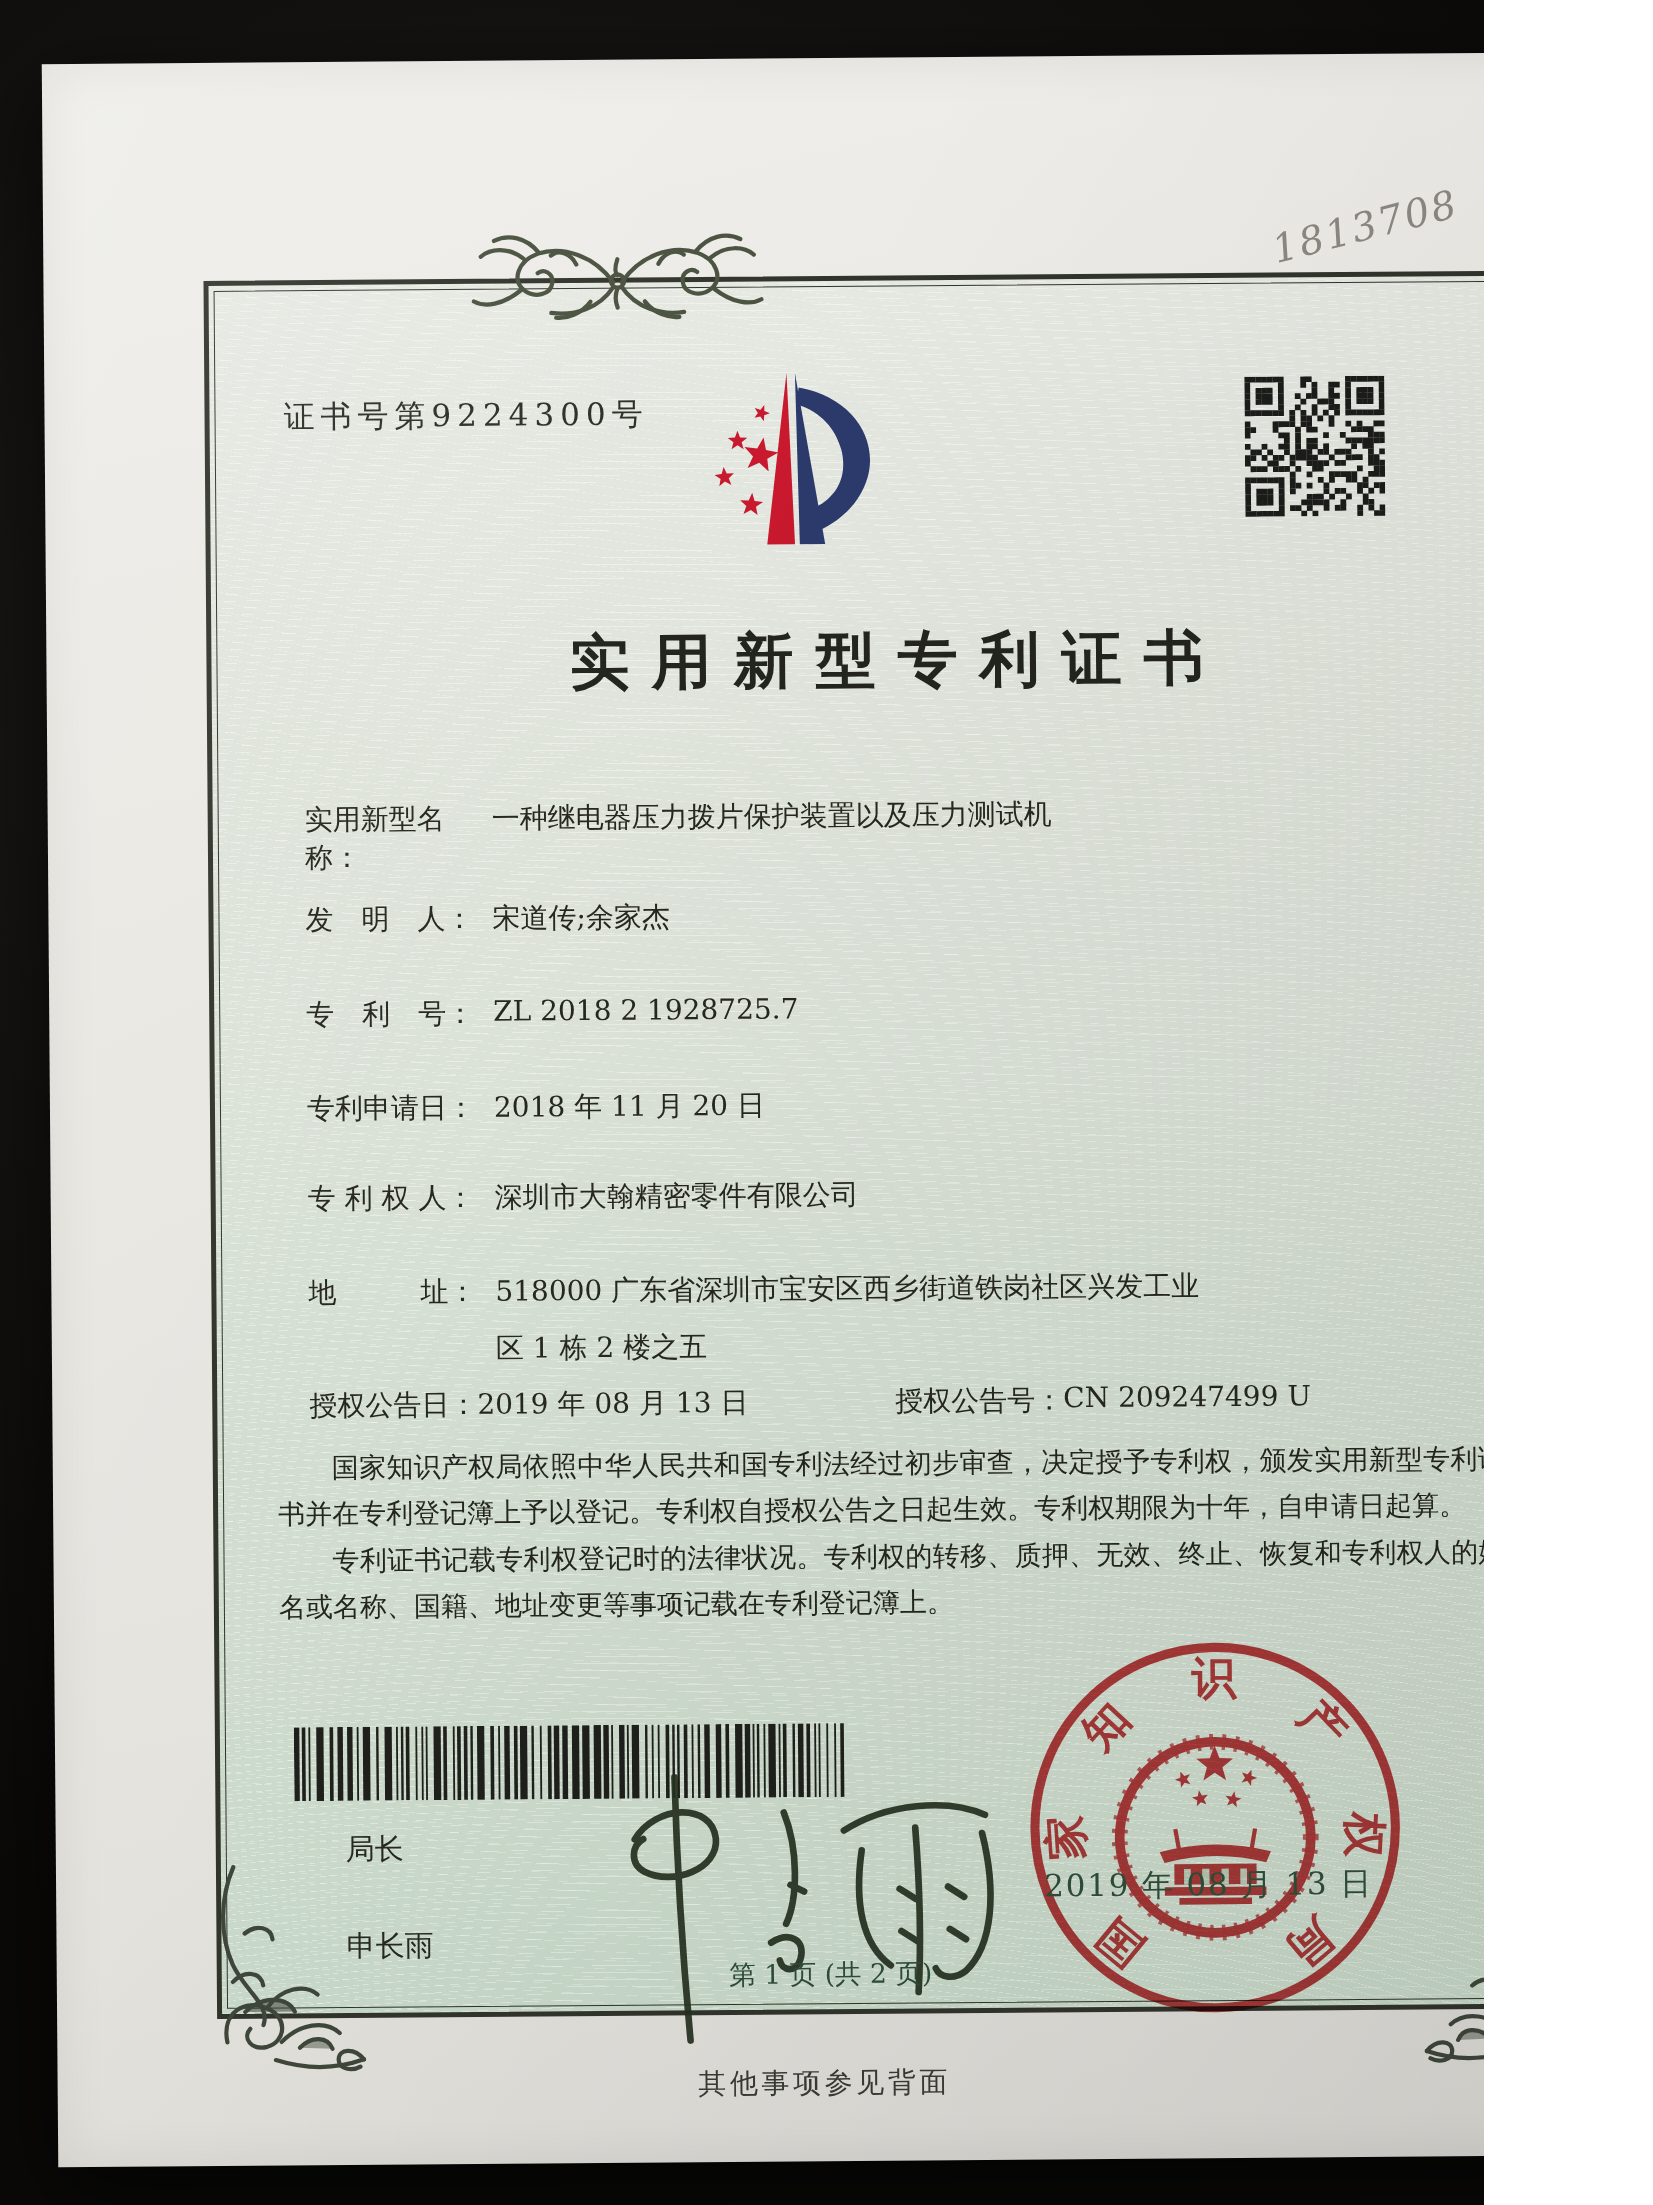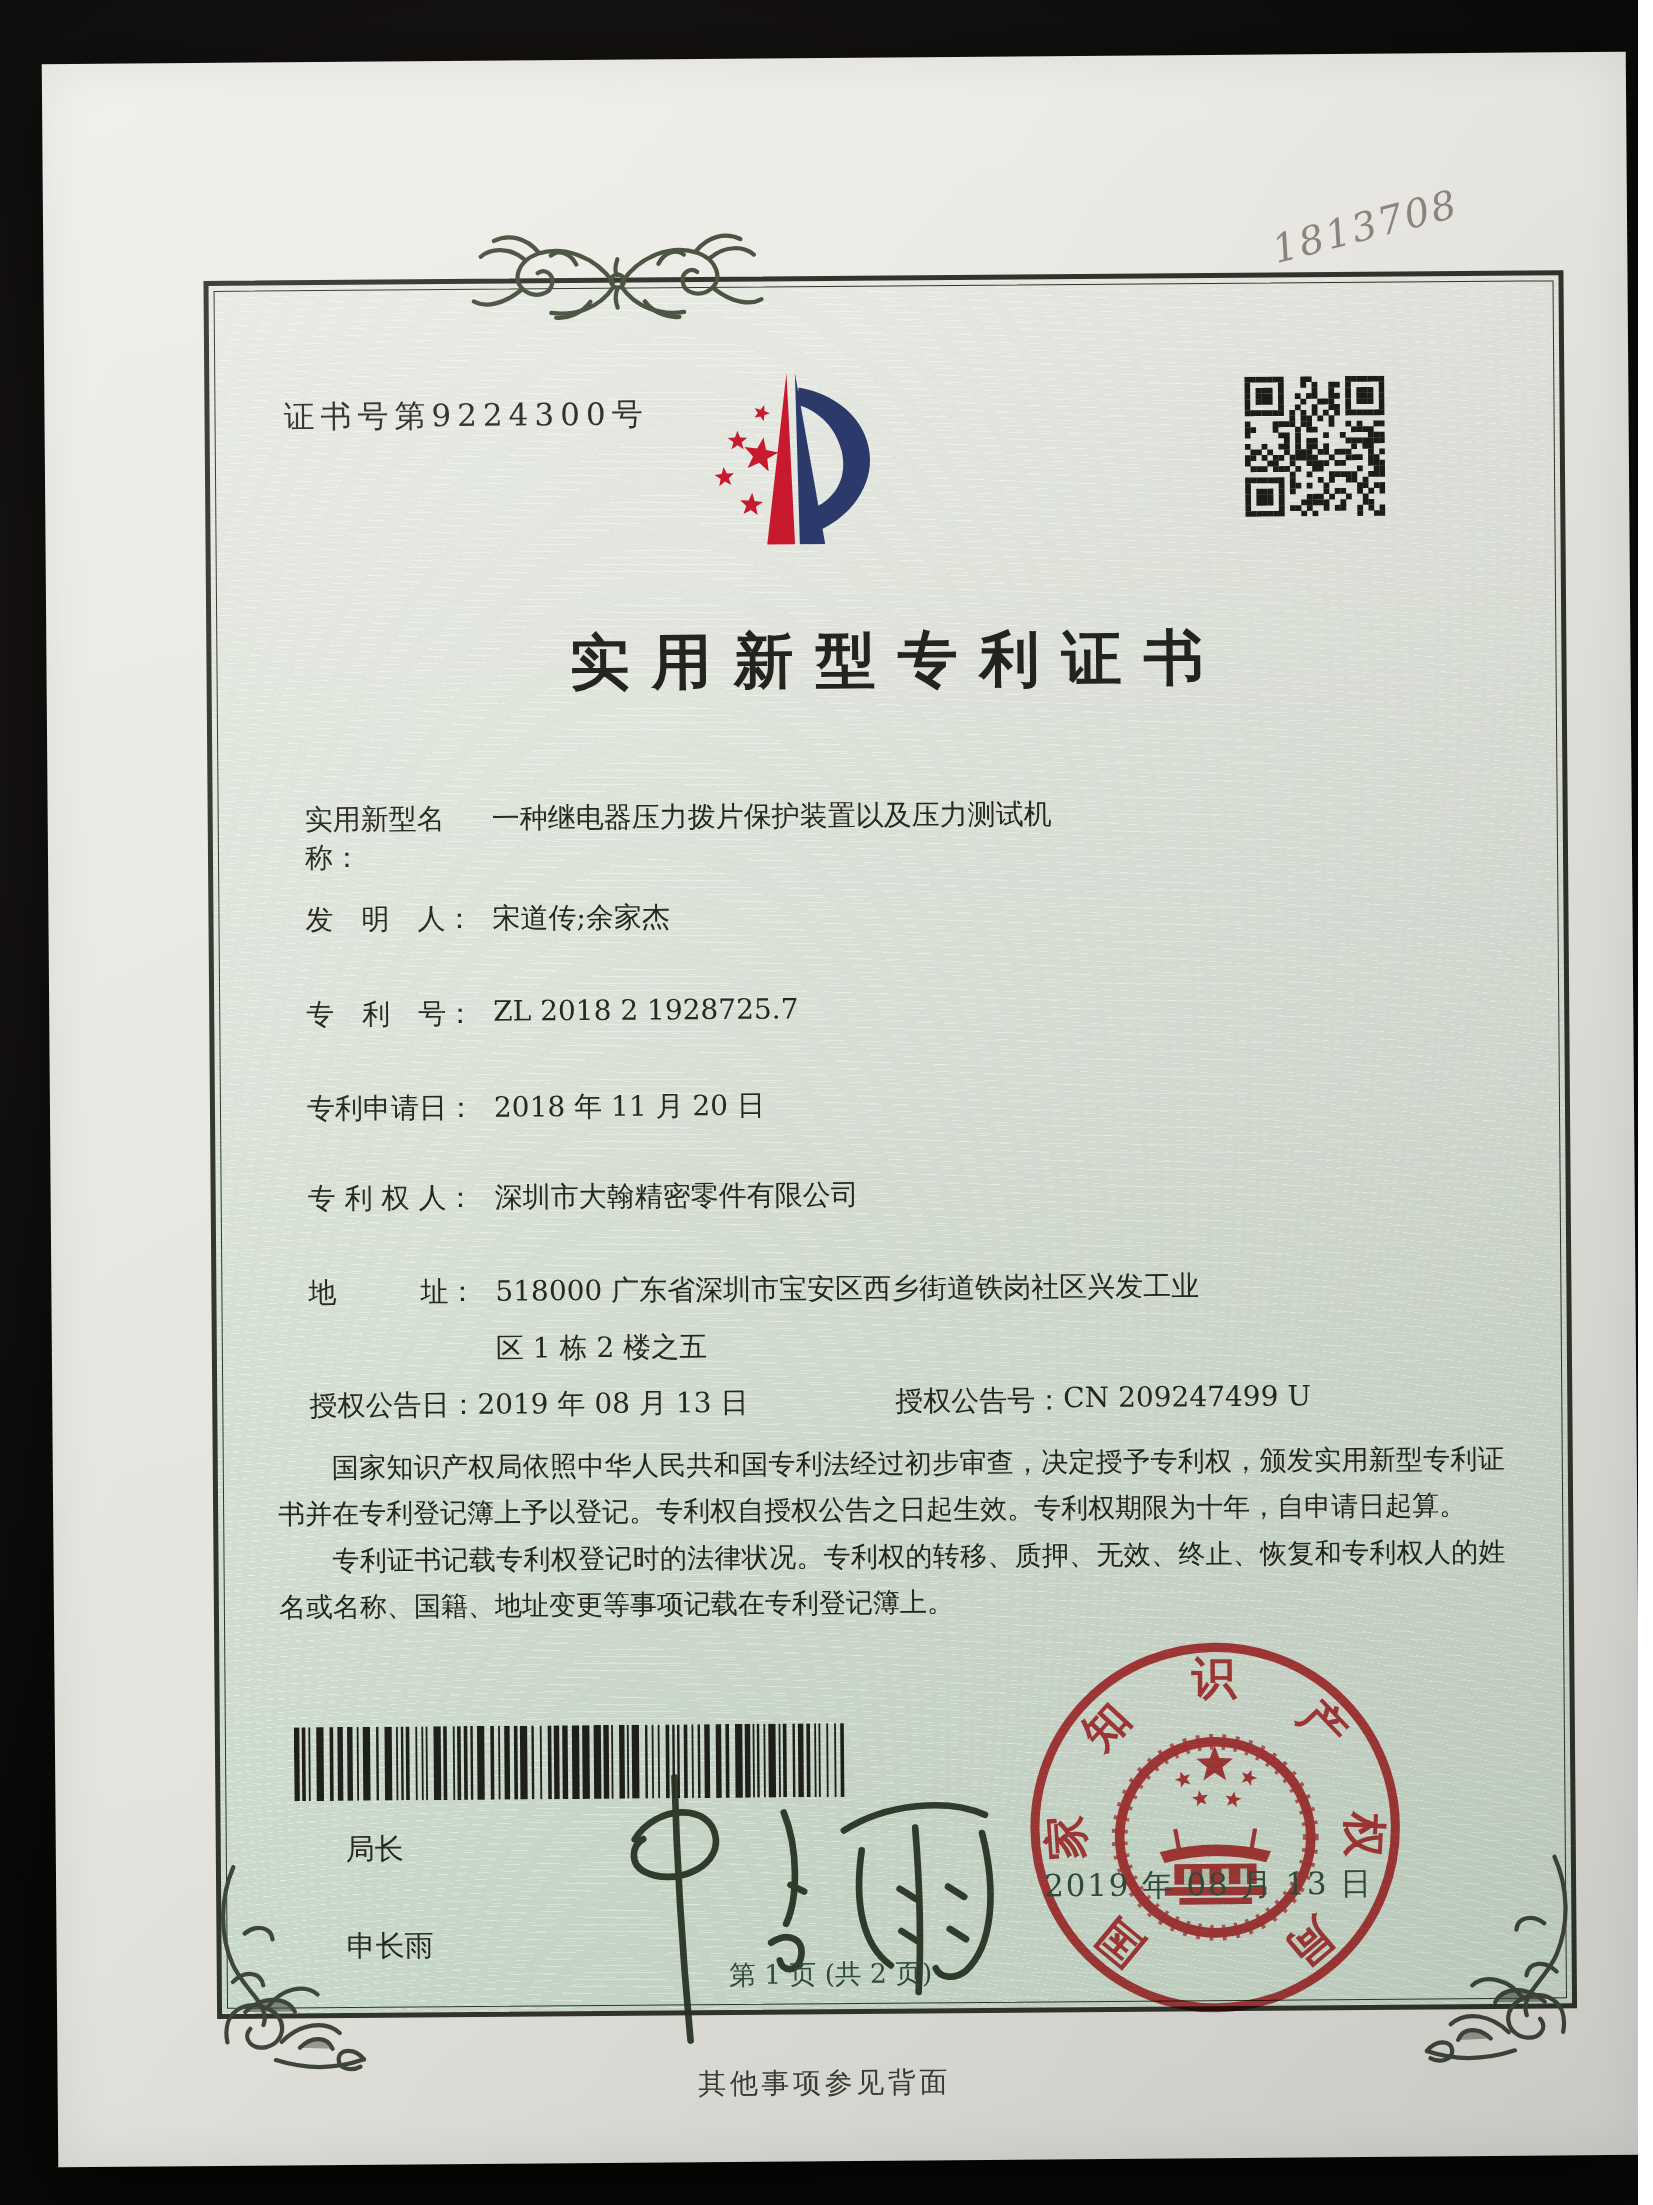--- a/index.html
+++ b/index.html
@@ -1,19 +1,20 @@
 <!DOCTYPE html>
 <html style="font-size:9.7px"><head>
 <meta charset="utf-8">
 <style>
   html,body{margin:0;padding:0;}
   #stage{
-    position:relative;width:1638px;height:2205px;overflow:hidden;
+    position:relative;width:1472px;height:2205px;overflow:hidden;
     background:radial-gradient(1330px 1330px at 35% 30%, #201d1a 0%, #131110 55%, #0a0908 100%);
     font-family:"DejaVu Serif","Liberation Serif",serif;
+    padding-left:12px;
   }
   
   .paper{
     position:absolute;left:50px;top:58px;width:1584px;height:2103px;
     transform:rotate(-0.45deg);transform-origin:50% 50%;
     background:linear-gradient(168deg,#efeeea 0%,#e9e8e3 38%,#e4e3de 72%,#dddcd7 100%);
     box-shadow:0 24px 85px rgba(0,0,0,.65), inset 0 0 54px rgba(0,0,0,.07);
   }
   .paper .sheen{position:absolute;inset:0;pointer-events:none;
     background:linear-gradient(115deg,rgba(255,255,255,.10) 0%,rgba(255,255,255,0) 35%,rgba(0,0,0,.05) 75%,rgba(0,0,0,.09) 100%);}

